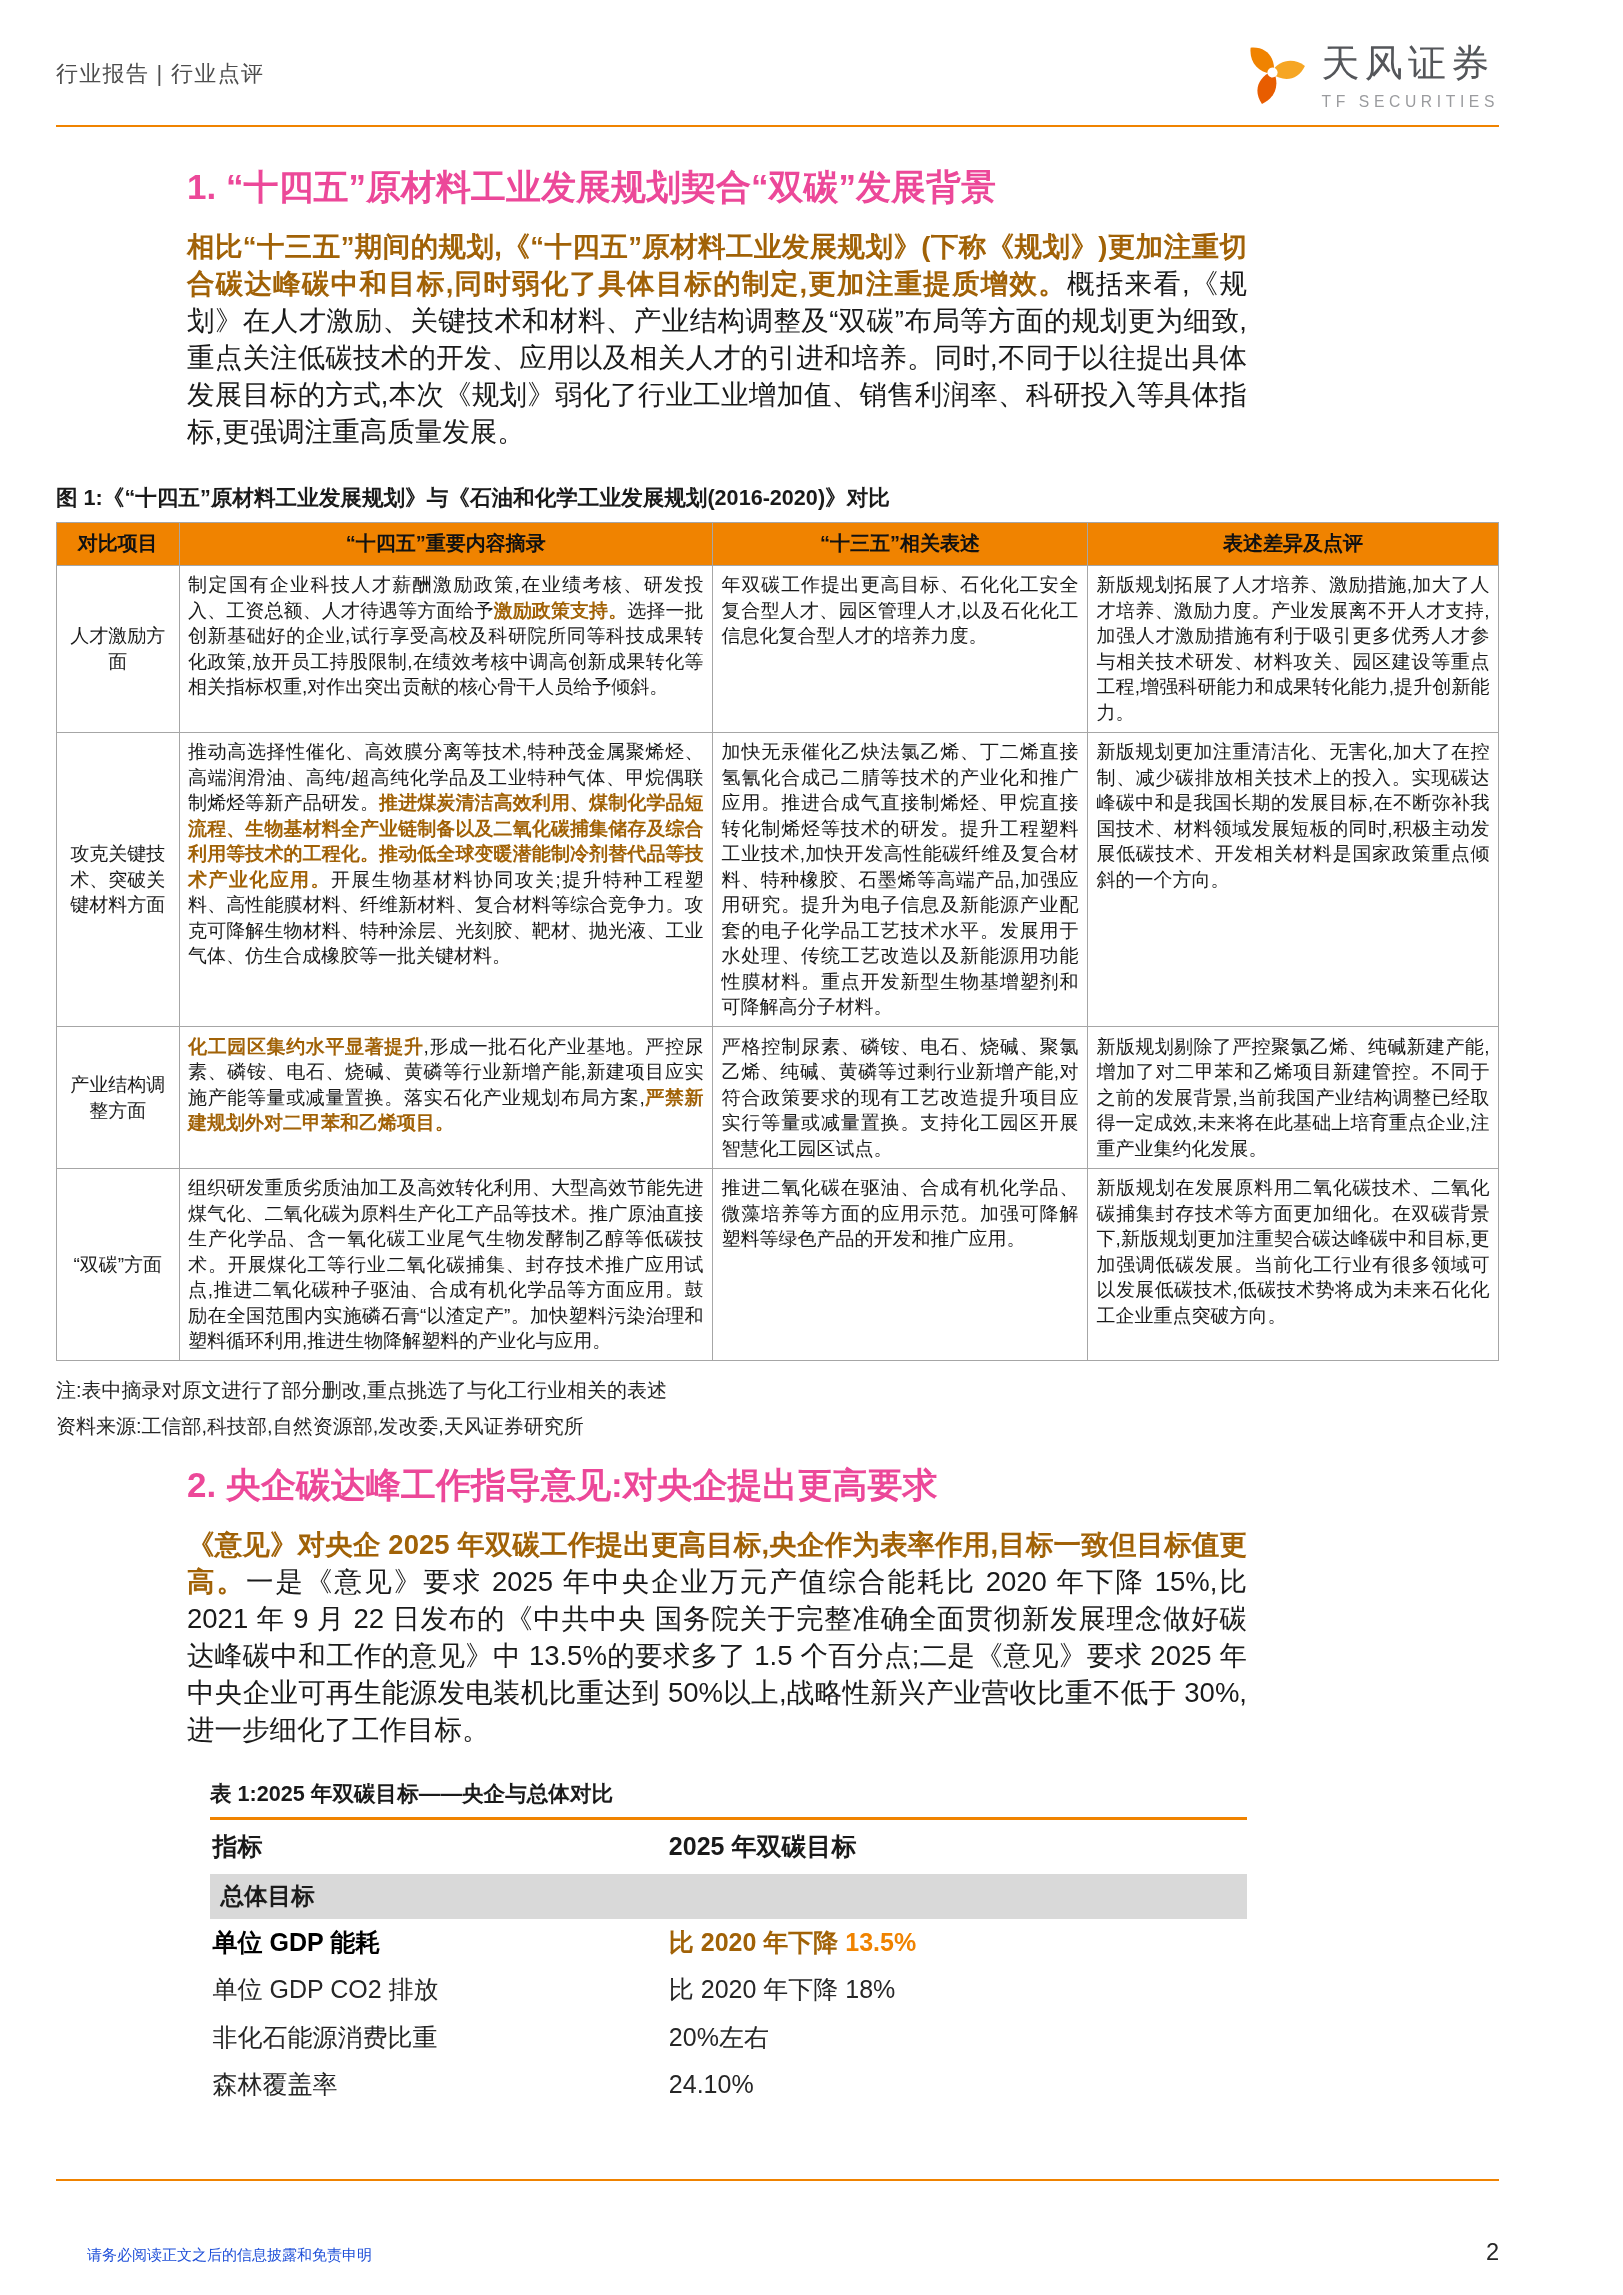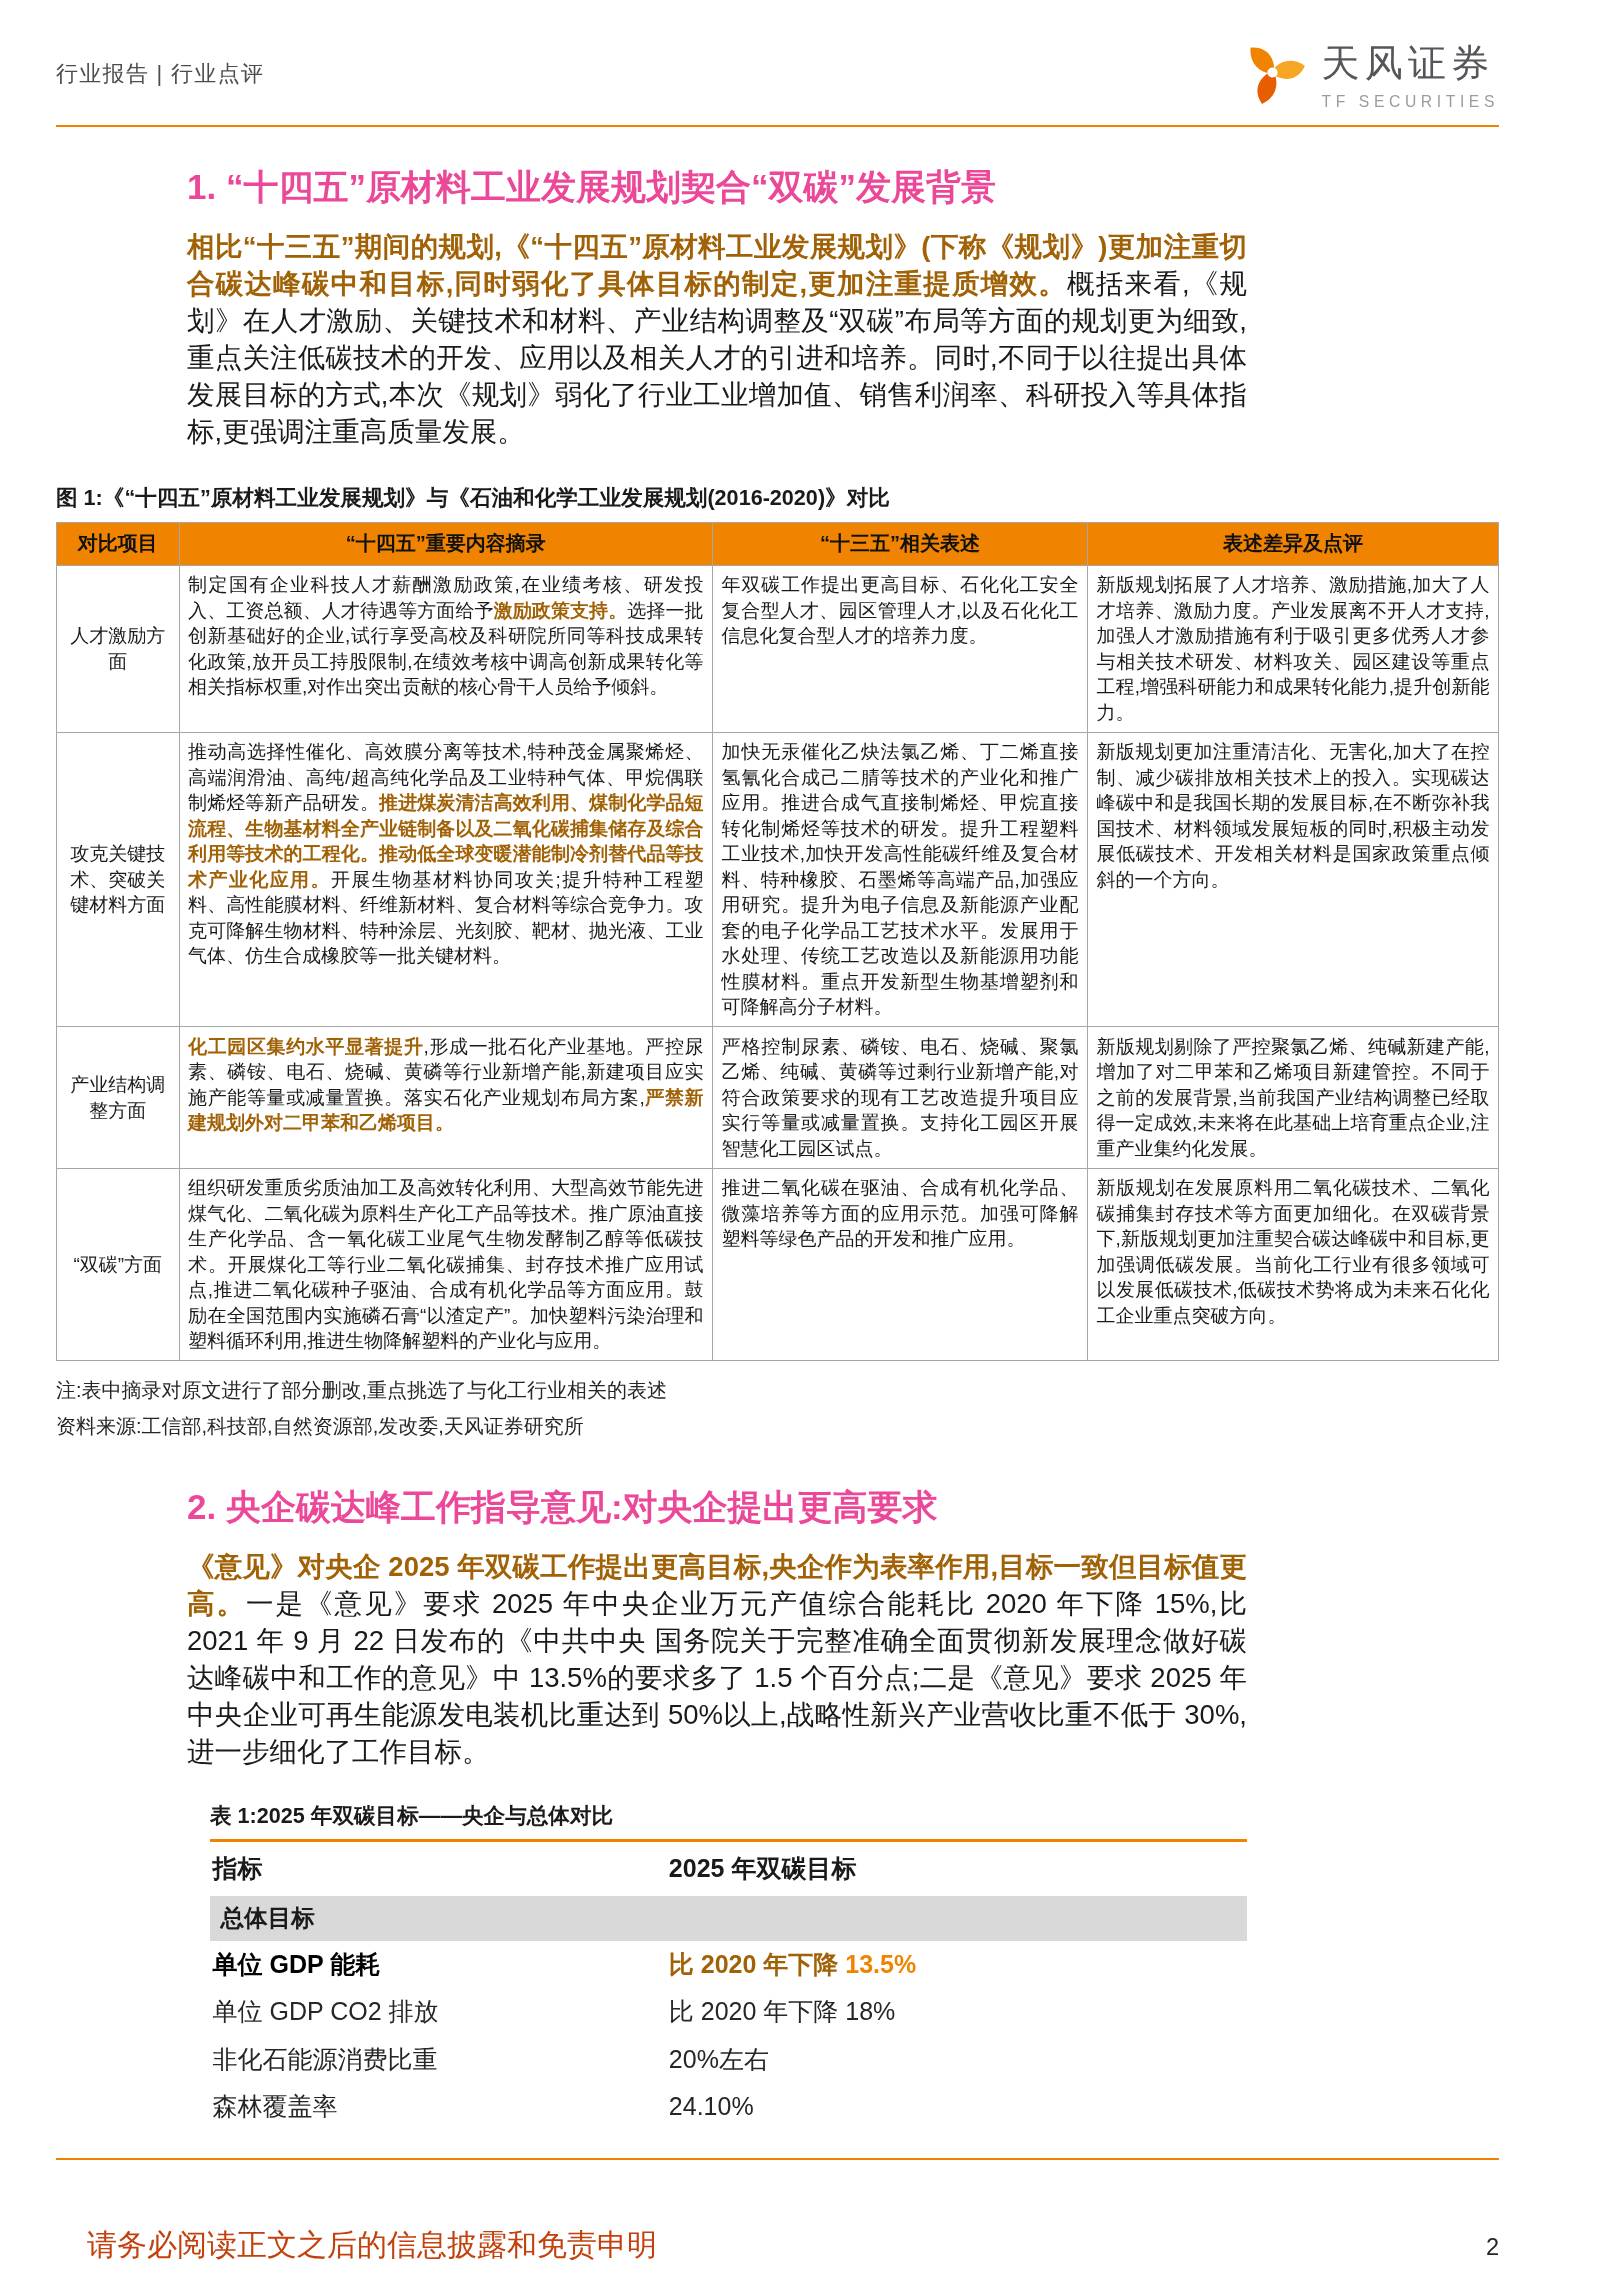--- a/index.html
+++ b/index.html
@@ -15,21 +15,21 @@
   .brand { display:flex; align-items:flex-end; gap:13px; }
   .brand-text { display:flex; flex-direction:column; align-items:flex-start; }
   .brand-cn { font-size:38px; color:#54565a; letter-spacing:5.2px; font-weight:500; }
   .brand-en { font-size:15.7px; color:#9a9b9e; letter-spacing:4.6px; margin-top:3.9px; }
   .hdr-rule { margin:14.4px 56px 0 56px; border-top:2.6px solid #F08300; }
   
   main { padding:0 56px; display:flex; flex-direction:column; }
   .indent { margin-left:131px; margin-right:252px; }
   .sec-title { color:#ec4899; font-size:35px; font-weight:700; line-height:1.2; }
   .t1 { margin-top:39px; }
-  .t2 { margin-top:46px; }
+  .t2 { margin-top:24px; }
   .body-par { font-size:27.5px; line-height:37px; text-align:justify; margin-top:19.6px; color:#1a1a1a; }
   .b { font-weight:700; color:#a16207; }
   .fig-caption { font-size:21.6px; font-weight:700; margin-top:33px; color:#1a1a1a; }
   
   .cmp-table { width:100%; border-collapse:collapse; margin-top:10.5px; table-layout:fixed;
                font-size:19px; line-height:25.5px; }
   .cmp-table col.c1 { width:8.5%; } .cmp-table col.c2 { width:37%; }
   .cmp-table col.c3 { width:26%; } .cmp-table col.c4 { width:28.5%; }
   .cmp-table th { background:#F08300; color:#111; font-weight:700; font-size:20px;
                   padding:7.9px 5.2px; border:1.3px solid #a6a6a6; text-align:center; }
@@ -43,21 +43,21 @@
   .goal-table { width:100%; border-collapse:collapse; border-top:3.3px solid #F08300; }
   .goal-table th { text-align:left; font-size:25px; font-weight:700; padding:10.5px 2.6px; color:#1a1a1a; }
   .goal-table td { font-size:25px; padding:7.2px 2.6px; color:#262626; }
   .goal-table tr.group td { background:#D9D9D9; font-weight:700; font-size:23.6px; padding:6.5px 10.5px; color:#1a1a1a; }
   .goal-table col.g1 { width:44%; } .goal-table col.g2 { width:56%; }
   .goal-table tr.bold-row td { font-weight:700; color:#000; }
   
   footer { margin-top:auto; padding:0 56px 29.4px 56px; }
   .ftr-rule { border-top:2.6px solid #F08300; }
   .ftr-row { display:flex; justify-content:space-between; align-items:baseline; padding-top:17px; }
-  .ftr-text { font-size:30px; color:#c2410c; padding-left:31px;margin-top:48px; }
+  .ftr-text { font-size:15px; color:#1d4ed8; padding-left:31px;margin-top:48px; }
   .ftr-page { font-size:23.6px; color:#262626; }
 </style>
 </head>
 <body>
 
 <div class="page">
 
   <div class="hdr">
     <div class="hdr-left">行业报告 | 行业点评</div>
     <div class="brand">

